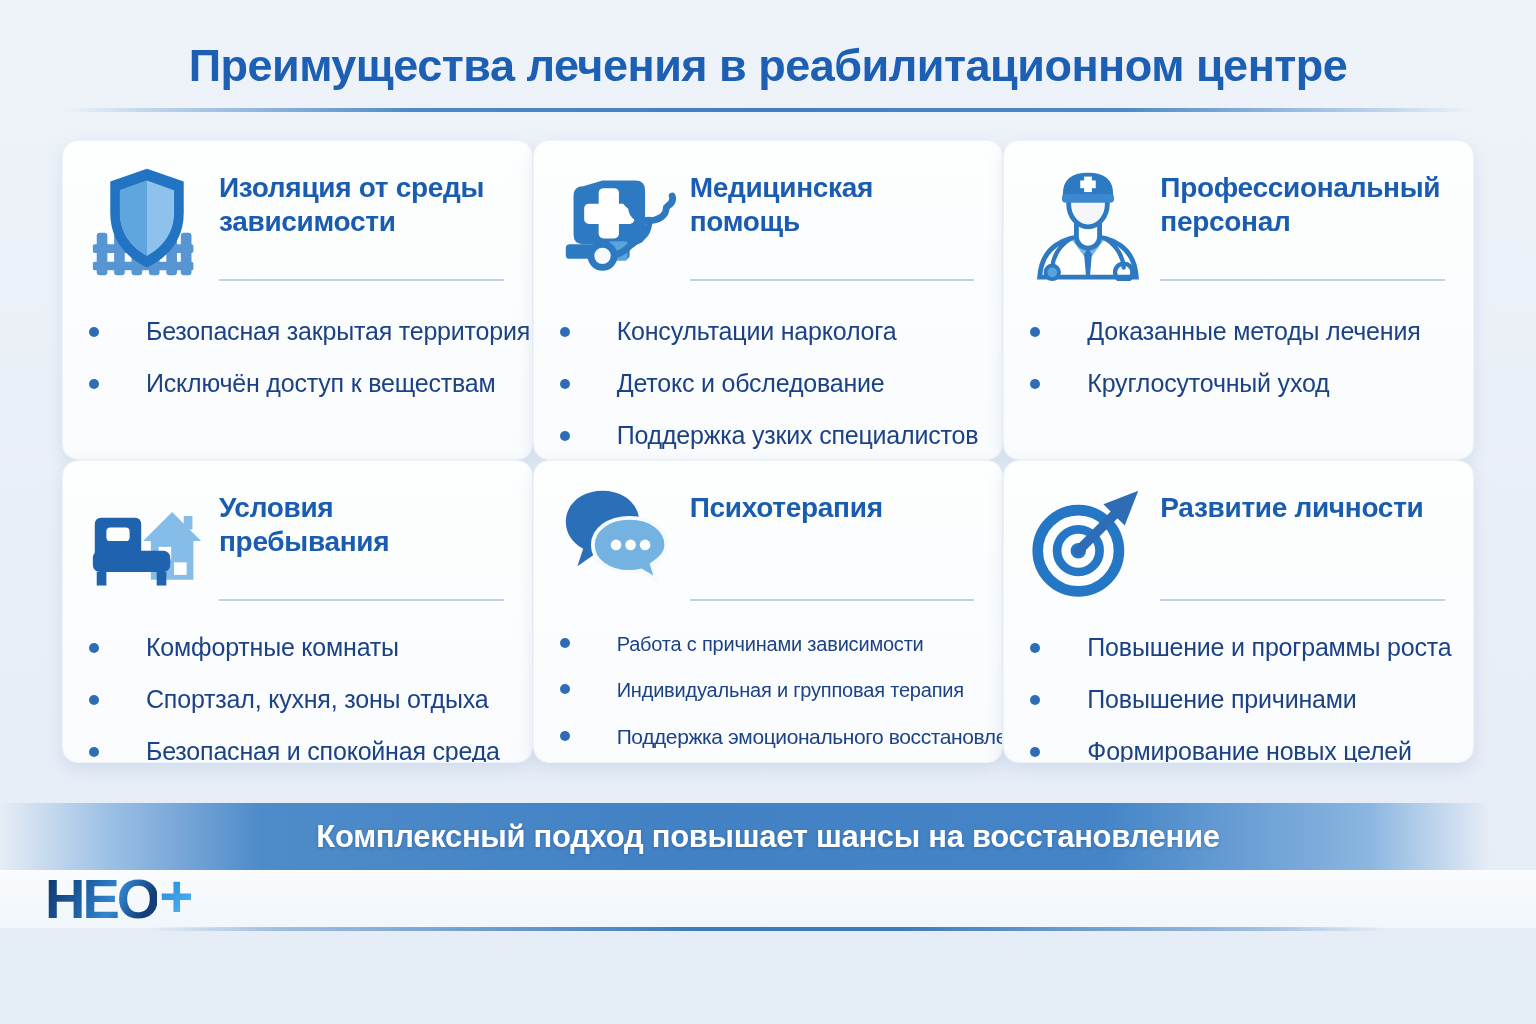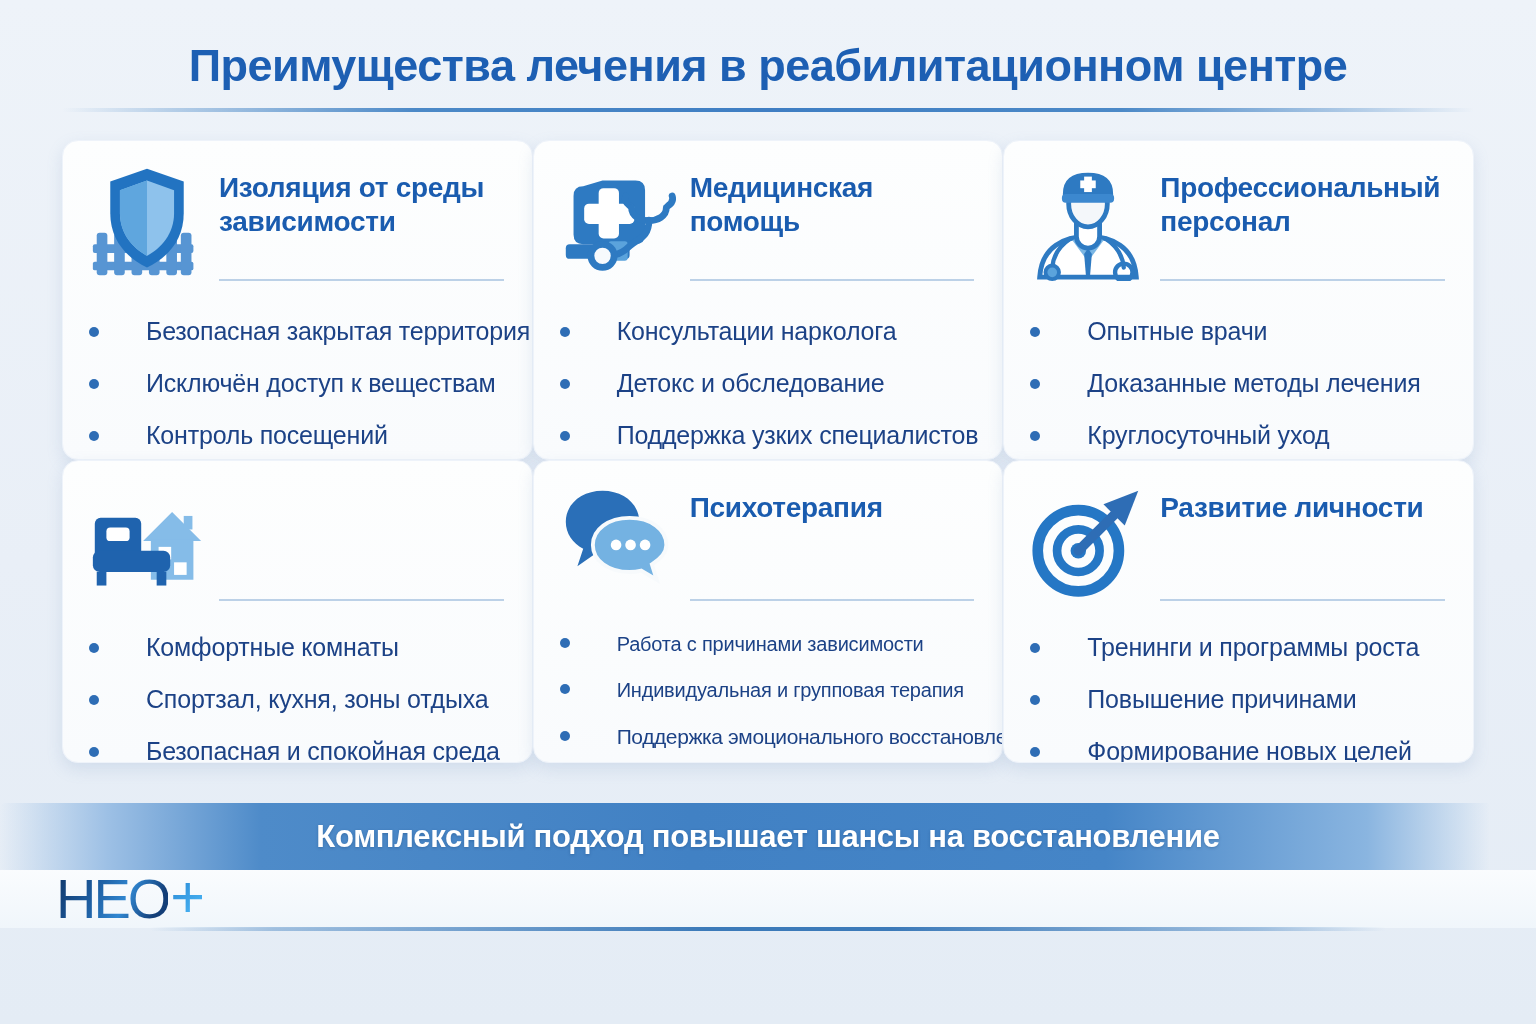--- a/index.html
+++ b/index.html
@@ -71,21 +71,21 @@
     color:#ffffff; font-size:31px; font-weight:bold; letter-spacing:-0.3px;
     text-shadow:0 1px 3px rgba(20,60,110,.35);
   }
 
   
   .footer {
     position:relative; height:58px; margin-top:0;
     background:linear-gradient(180deg,#fafcfe 0%,#f0f6fb 100%);
     display:flex; align-items:center;
   }
-  .logo { position:absolute; left:56px; top:-6px; font-weight:normal; font-size:56px; letter-spacing:-3px; display:flex; align-items:center;justify-content:flex-end; }
+  .logo { position:absolute; left:45px; top:-6px; font-weight:bold; font-size:56px; letter-spacing:-3px; display:flex; align-items:center;justify-content:flex-end; }
   .logo-text {
     background:linear-gradient(115deg,#0e3263 0%,#1d5da0 35%,#3187d1 60%,#133e77 85%);
     -webkit-background-clip:text; background-clip:text; color:transparent;
     font-stretch:condensed;
   }
   .logo-plus {
     margin-left:2px;
     background:linear-gradient(135deg,#1f7ac8 0%,#45aef0 70%);
     -webkit-background-clip:text; background-clip:text; color:transparent;
     font-size:60px; position:relative; top:-2px;
@@ -135,24 +135,20 @@
         </div>
       </div>
       <ul class="bullets">
         <li>
             <span class="dot"></span>
             <span class="bullet-text">Безопасная закрытая территория</span>
           </li>
         <li>
             <span class="dot"></span>
             <span class="bullet-text">Исключён доступ к веществам</span>
-          </li>
-        <li>
-            <span class="dot"></span>
-            <span class="bullet-text">Контроль посещений</span>
           </li>
       </ul>
     </section>
 
     <section class="card">
       <div class="card-header">
         <div class="icon-box">
           <svg viewBox="0 0 120 120">
             <path d="M14 32 Q14 22 24 22 L44 16 L78 16 Q88 16 88 26 V72 Q88 82 78 82 H24 Q14 82 14 72 Z" fill="#2e7ac2"></path>
             <rect x="6" y="82" width="66" height="15" rx="4" fill="#2e7ac2"></rect>
@@ -211,24 +207,20 @@
           </svg>
         </div>
         <div class="title-wrap">
           <h2 class="card-title">Профессиональный персонал</h2>
           <div class="card-divider"></div>
         </div>
       </div>
       <ul class="bullets">
         <li>
             <span class="dot"></span>
-            <span class="bullet-text">Опытные врачи</span>
-          </li>
-        <li>
-            <span class="dot"></span>
             <span class="bullet-text">Доказанные методы лечения</span>
           </li>
         <li>
             <span class="dot"></span>
             <span class="bullet-text">Круглосуточный уход</span>
           </li>
       </ul>
     </section>
 
     <section class="card row2">
@@ -245,20 +237,21 @@
             <g fill="#1f63ae">
               <path d="M12 34 h36 a6 6 0 0 1 6 6 v34 h-48 v-34 a6 6 0 0 1 6 -6 Z"></path>
               <rect x="4" y="68" width="80" height="22" rx="7"></rect>
               <rect x="8" y="90" width="10" height="14"></rect>
               <rect x="70" y="90" width="10" height="14"></rect>
             </g>
             <rect x="18" y="44" width="24" height="14" rx="4" fill="#ffffff"></rect>
           </svg>
         </div>
         <div class="title-wrap">
+          <h2 class="card-title">Условия пребывания</h2>
           <div class="card-divider"></div>
         </div>
       </div>
       <ul class="bullets">
         <li>
             <span class="dot"></span>
             <span class="bullet-text">Комфортные комнаты</span>
           </li>
         <li>
             <span class="dot"></span>
@@ -315,21 +308,21 @@
           </svg>
         </div>
         <div class="title-wrap">
           <h2 class="card-title">Развитие личности</h2>
           <div class="card-divider"></div>
         </div>
       </div>
       <ul class="bullets">
         <li>
             <span class="dot"></span>
-            <span class="bullet-text">Тренинги и программы роста</span>
+            <span class="bullet-text">Повышение и программы роста</span>
           </li>
         <li>
             <span class="dot"></span>
             <span class="bullet-text">Повышение причинами</span>
           </li>
         <li>
             <span class="dot"></span>
             <span class="bullet-text">Формирование новых целей</span>
           </li>
       </ul>

